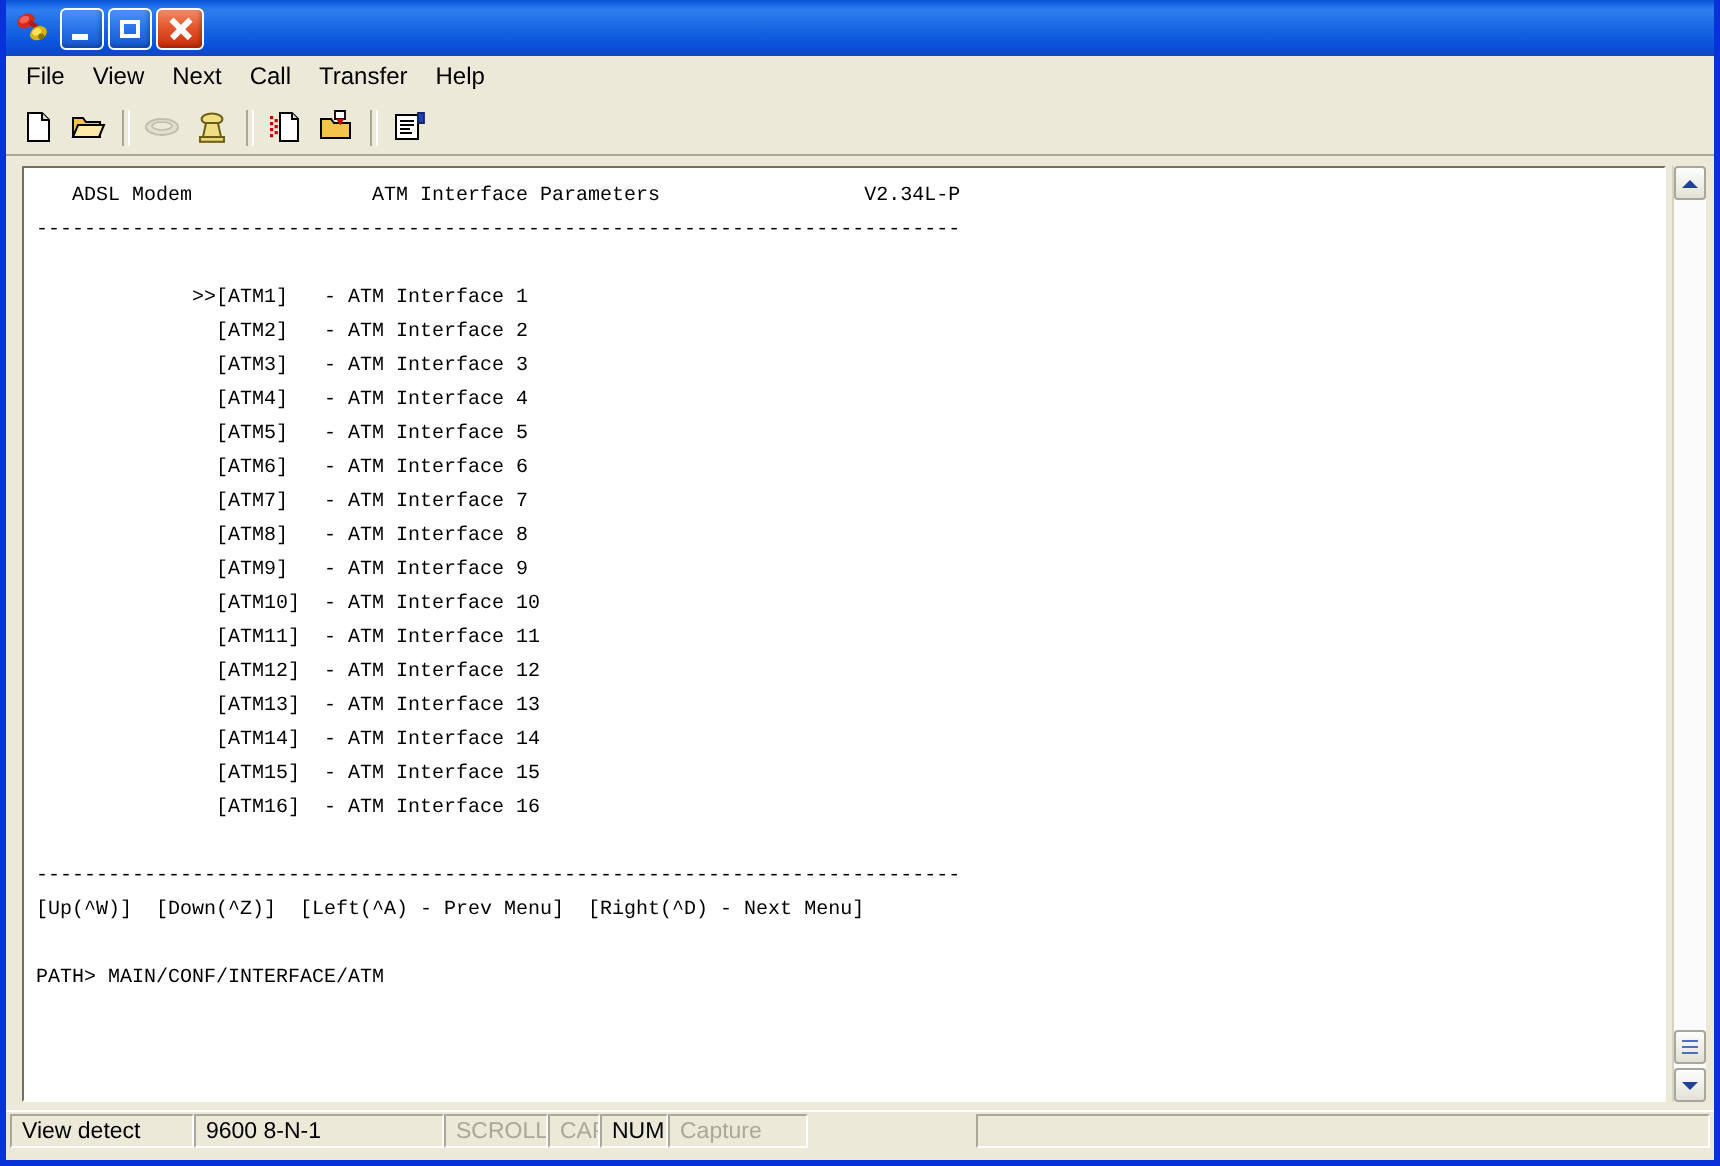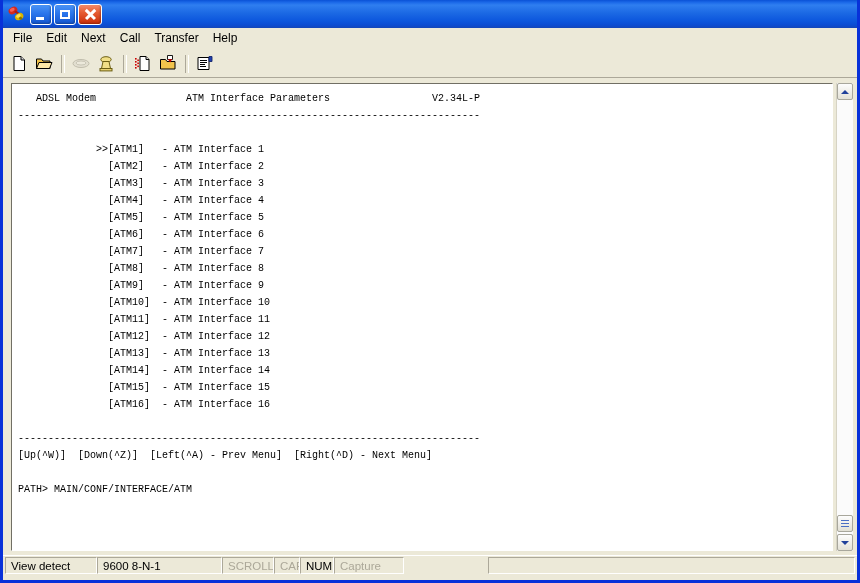--- a/index.html
+++ b/index.html
@@ -294,21 +294,21 @@
       <div class="winbtn max"></div>
       <div class="winbtn close">
         <span class="x1"></span>
           <span class="x2"></span>
       </div>
     </div>
   </div>
 
   <div class="menubar">
     <div class="menu-item">File</div>
-    <div class="menu-item">Edit</div>
+    <div class="menu-item">View</div>
     <div class="menu-item">Next</div>
     <div class="menu-item">Call</div>
     <div class="menu-item">Transfer</div>
     <div class="menu-item">Help</div>
   </div>
 
   <div class="toolbar">
 
     <div class="tb-btn">
       <svg width="17" height="17" viewBox="0 0 17 17">

